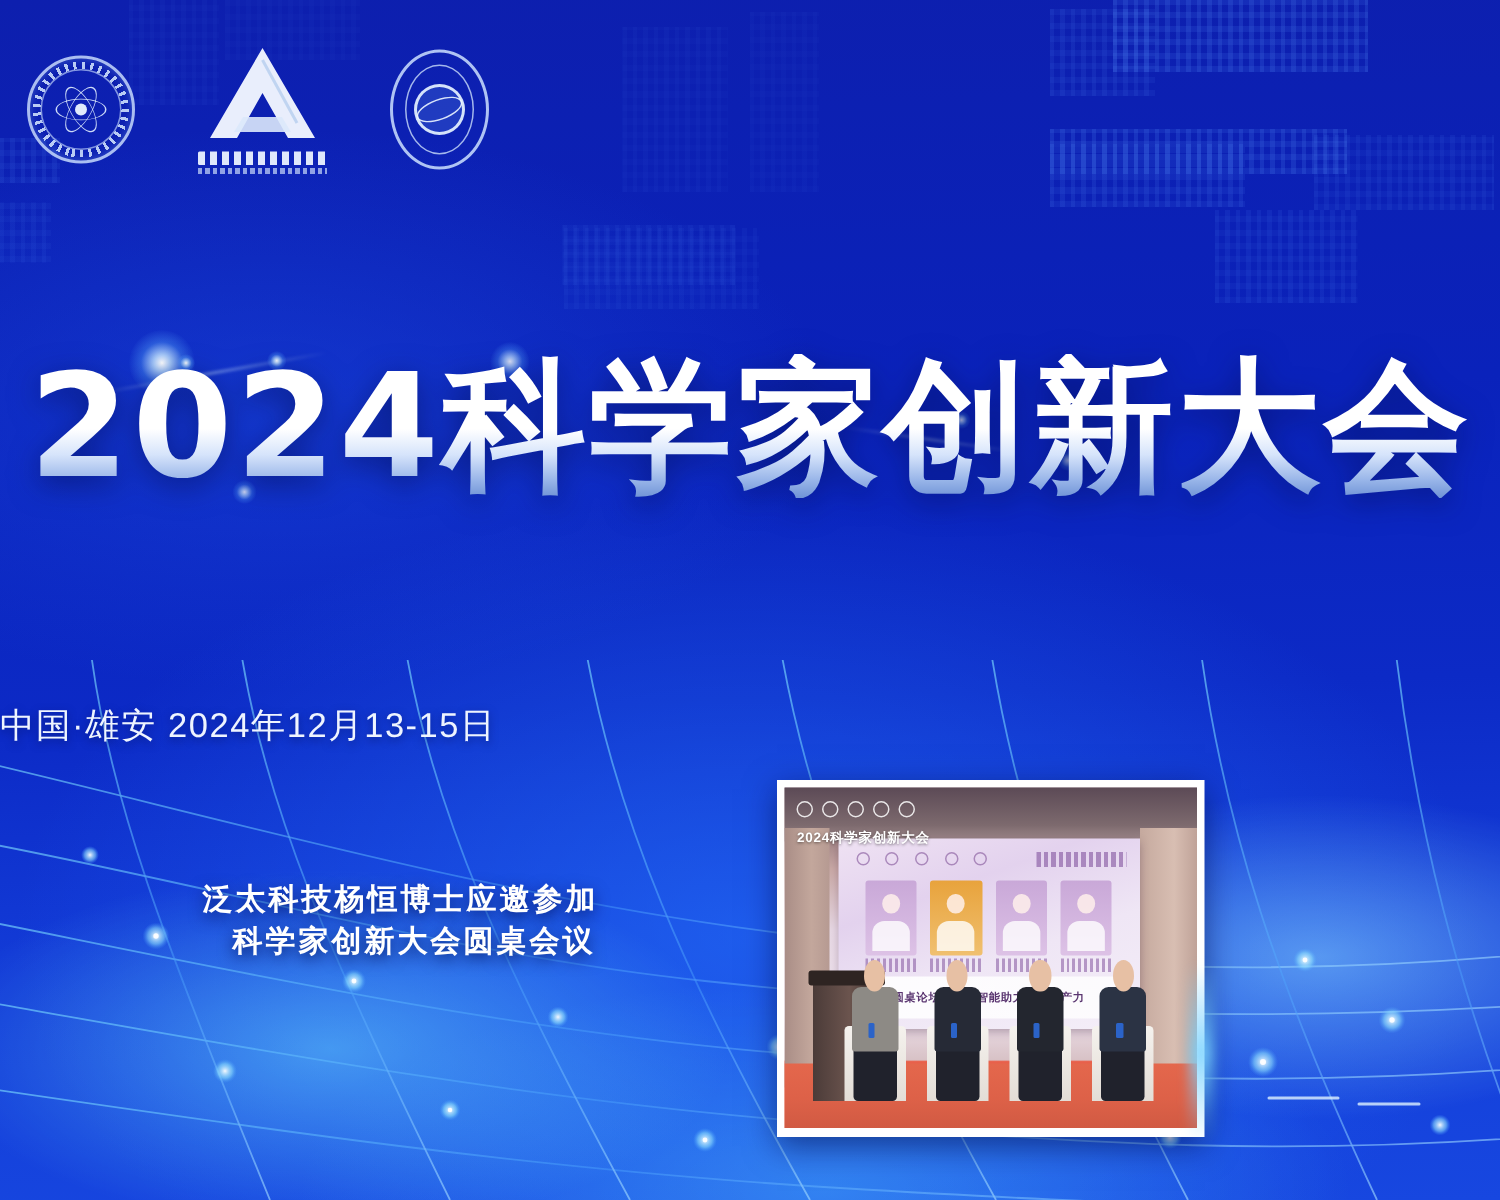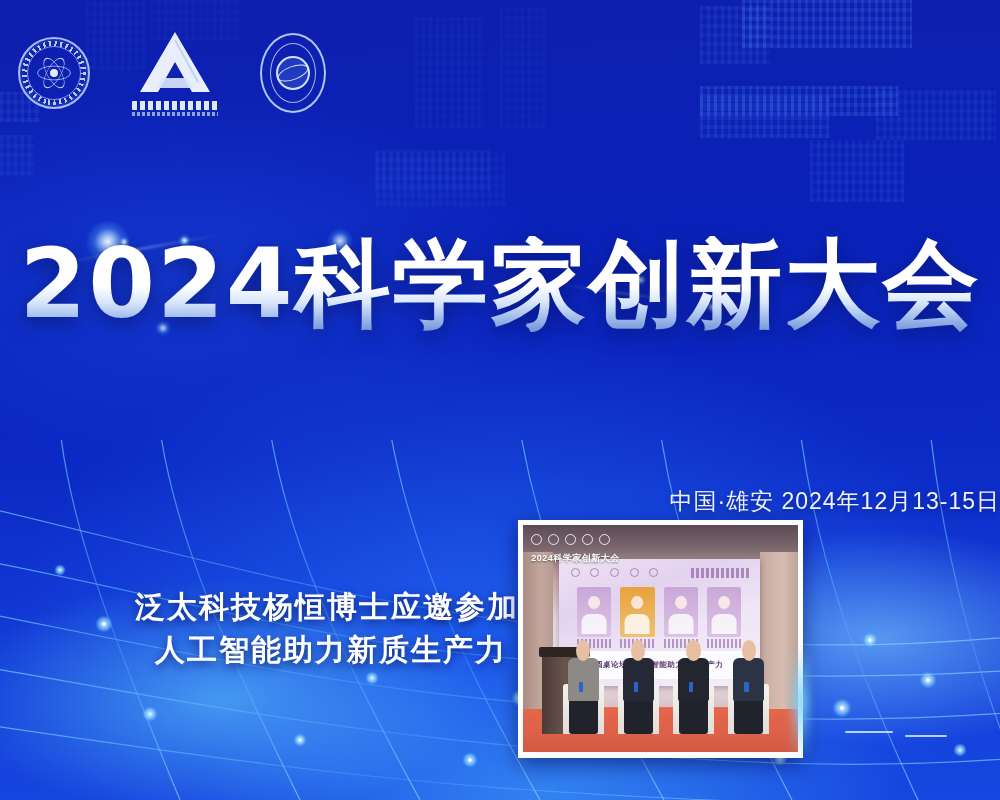--- a/index.html
+++ b/index.html
@@ -143,34 +143,33 @@
   #subtitle {
     position:absolute; left:0; right:0; top:386px;
     text-align:center;
     font-size:43px; line-height:1; font-weight:bold;
     letter-spacing:3px; color:#ffffff; white-space:nowrap;
     text-shadow:0 3px 9px rgba(4,16,90,.6);
     z-index:5;
   }
   #meta {
     position:absolute; left:0; right:0; top:472px;
-    text-align:right;
+    text-align:left;
     font-size:23px; line-height:1; color:#eef4ff; letter-spacing:1px;
     white-space:nowrap;
     text-shadow:0 2px 6px rgba(4,16,90,.55);
     z-index:5;
-    margin-top:18px;
   }
 
   
   #caption {
     position:absolute; left:135px; top:586px;
     z-index:6;
     color:#ffffff; font-weight:bold;
-    font-size:30px; line-height:1.42; letter-spacing:2px;
+    font-size:20px; line-height:1.42; letter-spacing:2px;
     text-shadow:0 3px 10px rgba(3,14,80,.75);
   }
   #caption .l2 { padding-left:20px; }
 
   
   #photo {
     position:absolute; left:518px; top:520px; width:285px; height:238px;
     background:#ffffff;
     padding:5px 5px 6px 5px;
     box-shadow:0 6px 20px rgba(2,10,70,.55);
@@ -381,21 +380,21 @@
       <g stroke="#dff2ff" stroke-width="2" opacity=".8" stroke-linecap="round">
         <line x1="846" y1="292" x2="892" y2="292"></line>
         <line x1="906" y1="296" x2="946" y2="296"></line>
         <line x1="712" y1="300" x2="746" y2="300"></line>
       </g>
     </svg>
   </div>
 
   <div id="caption">
     <div class="l1">泛太科技杨恒博士应邀参加</div>
-    <div class="l2">人工智能助力新质生产力</div>
+    <div class="l2">科学家创新大会圆桌会议</div>
   </div>
 
   <div id="photo">
     <div id="photo-inner">
 
       <div class="room-top"></div>
       <div class="wall-l"></div>
       <div class="wall-r"></div>
 
       <div class="ov-logos">

